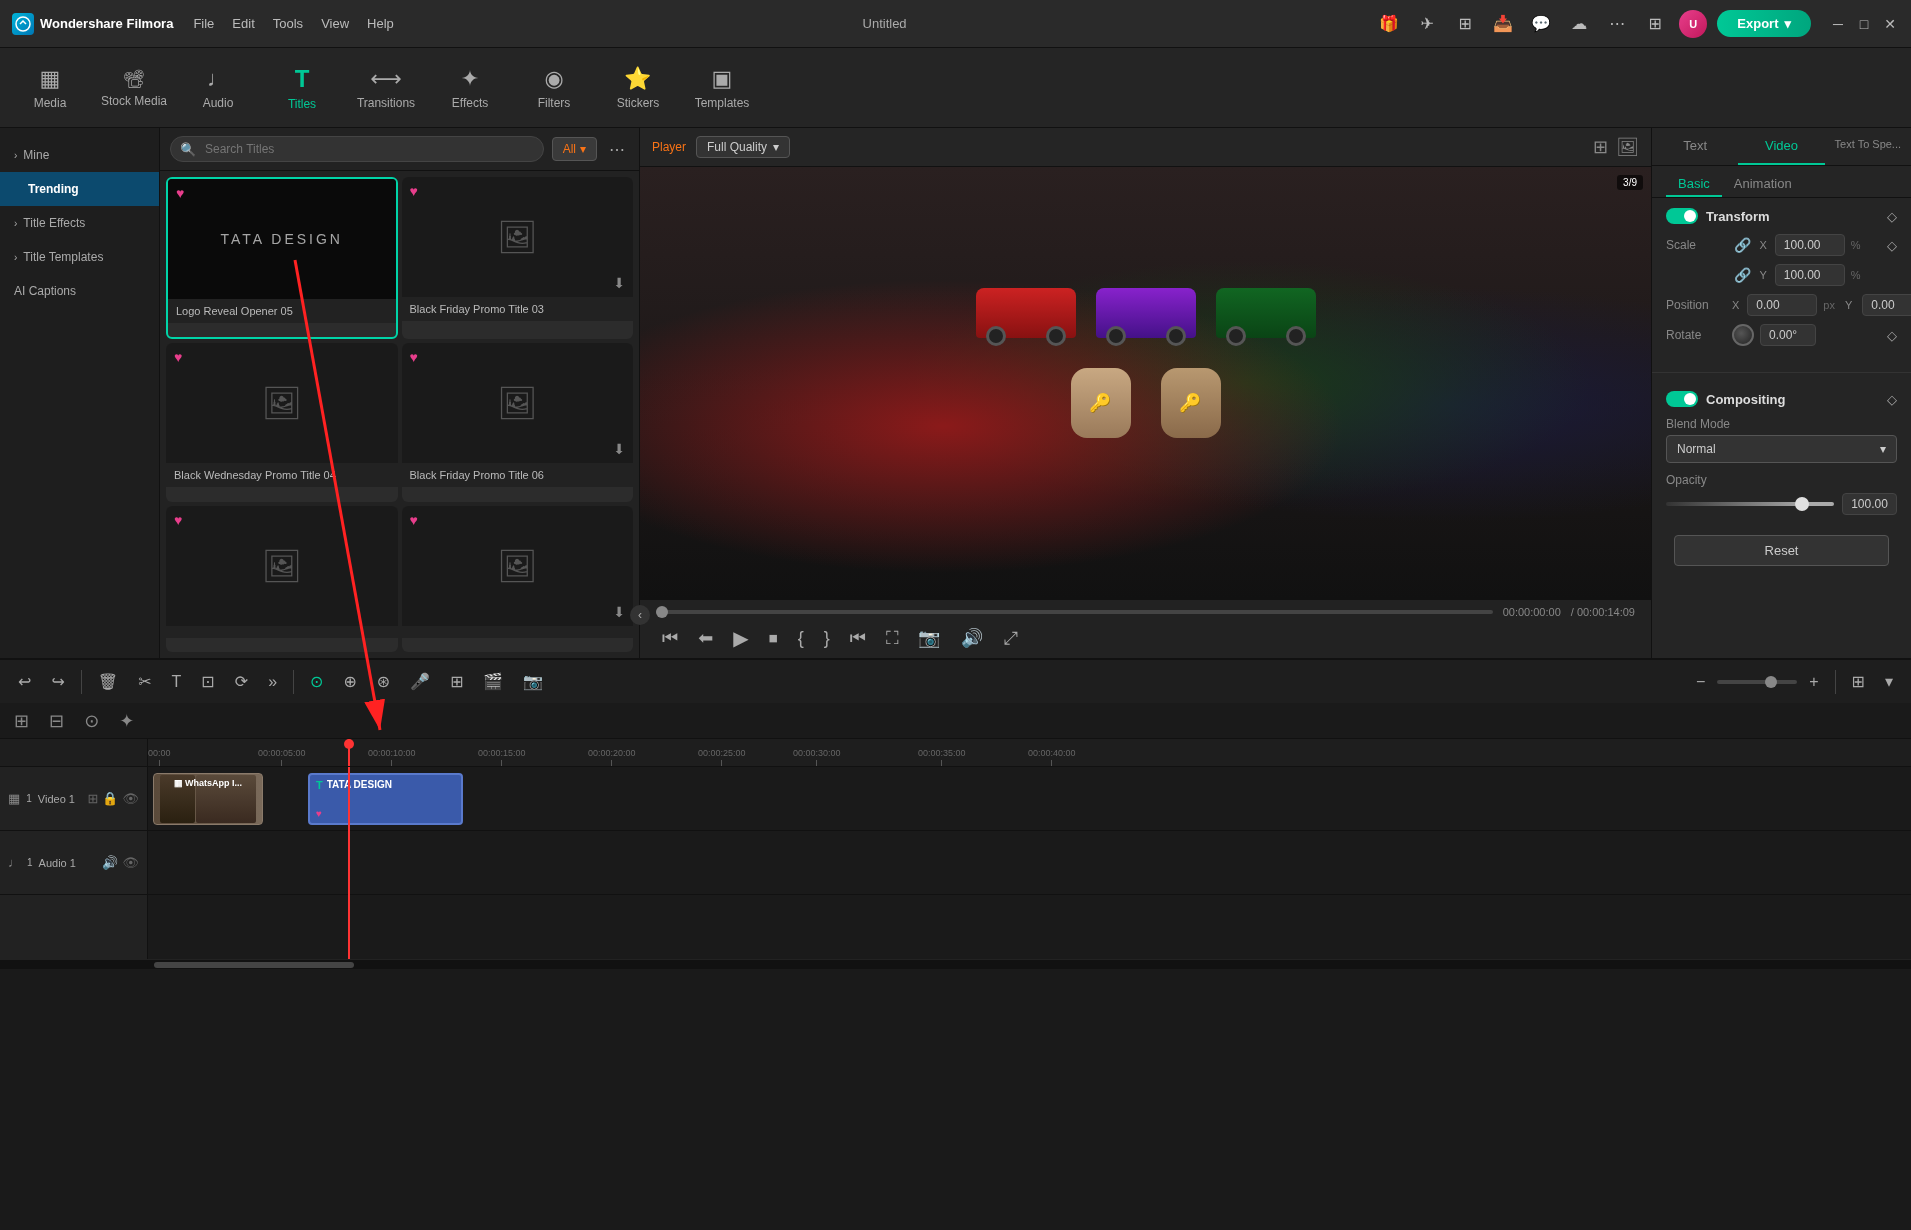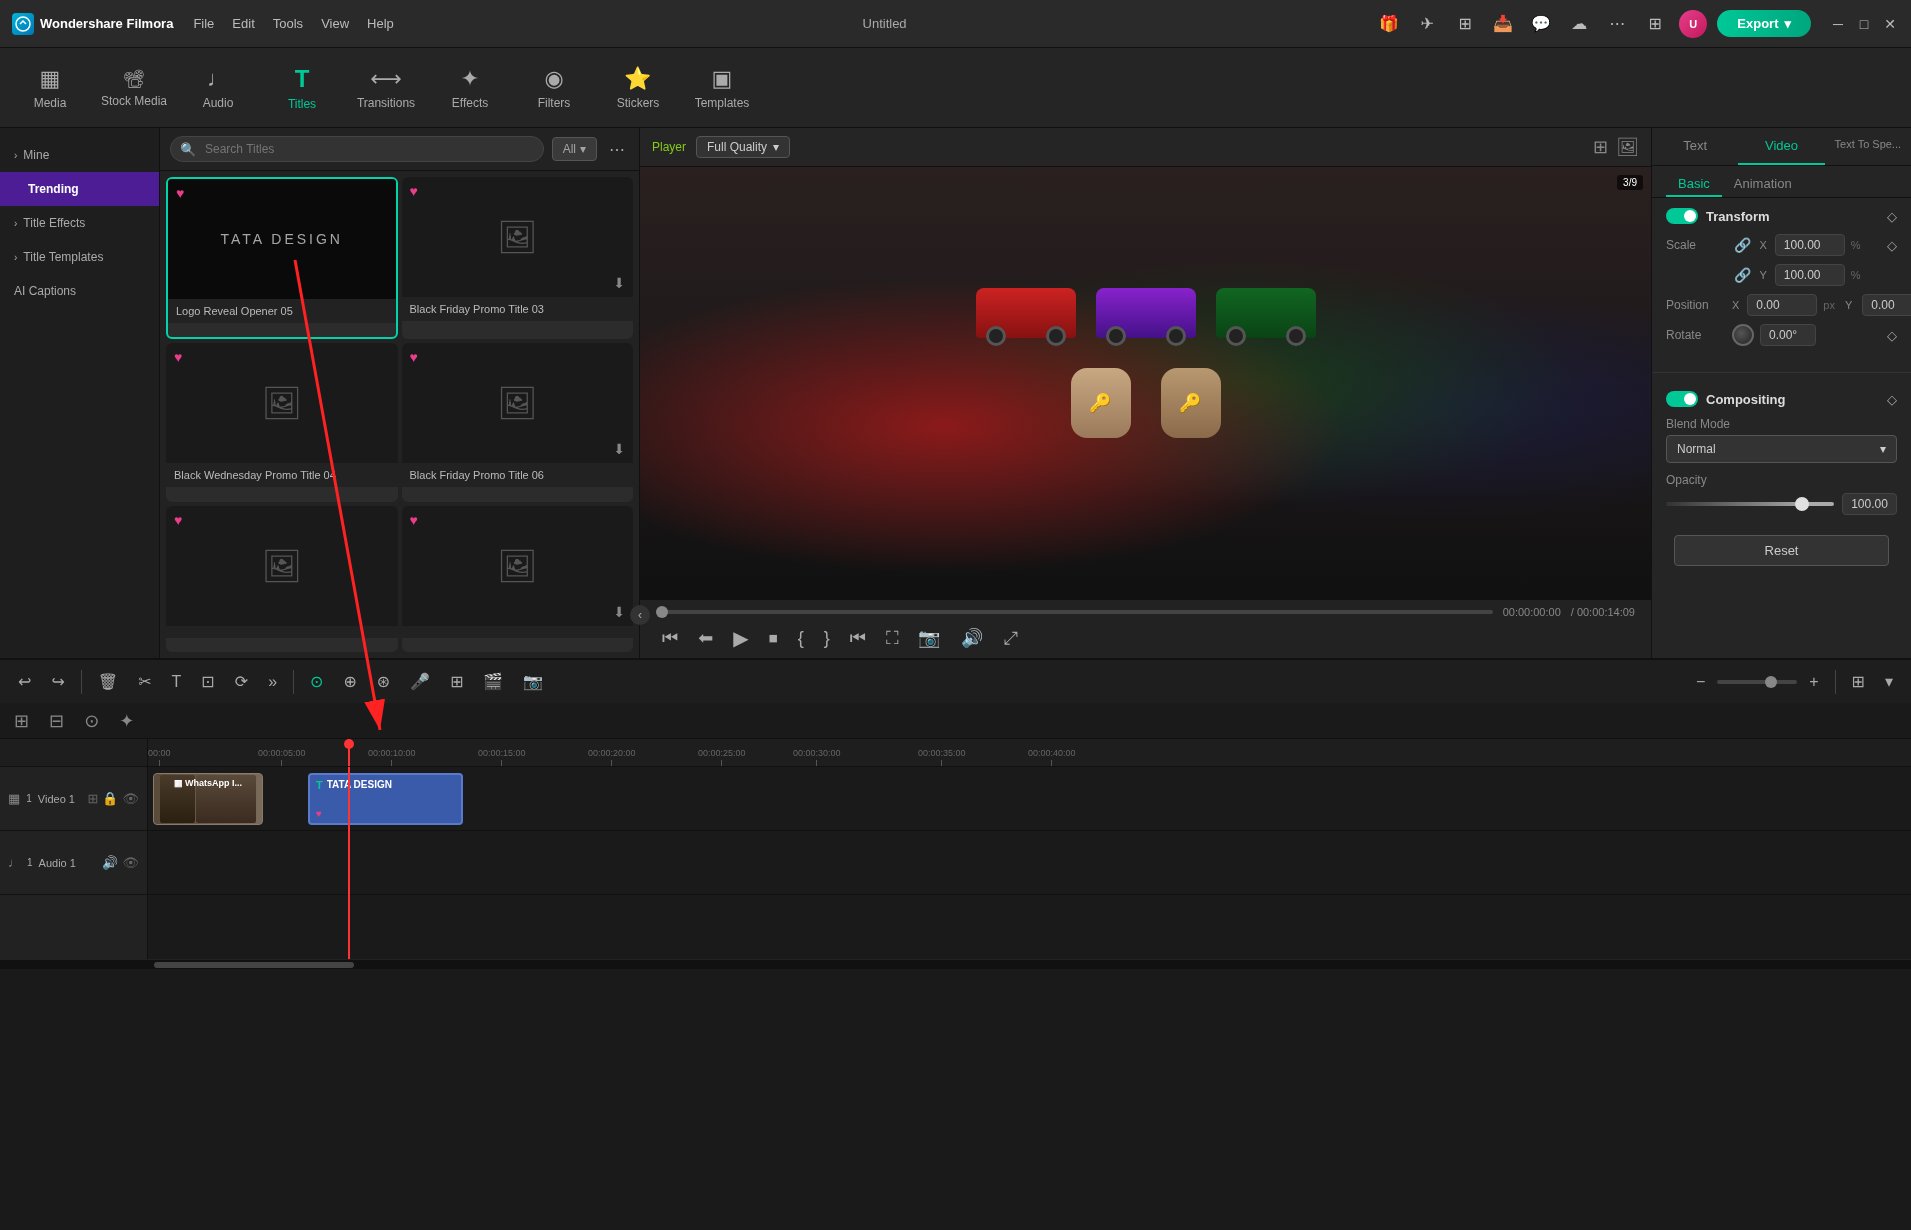--- a/index.html
+++ b/index.html
@@ -176,21 +176,21 @@
       left: 20px;
       color: #888;
       font-size: 13px;
     }
     .search-wrap { position: relative; flex: 1; display: flex; align-items: center; }
     .all-dropdown {
       background: #3a3a3a;
       border: 1px solid #555;
       border-radius: 4px;
       padding: 4px 10px;
-      color: #a3a3a3;
+      color: #f97316;
       font-size: 12px;
       cursor: pointer;
       display: flex; align-items: center; gap: 4px;
     }
     .more-btn {
       color: #aaa; font-size: 16px; cursor: pointer; padding: 2px 4px;
     }
 
     
     .titles-grid {
@@ -256,21 +256,21 @@
       flex-direction: column;
     }
     .player-header {
       display: flex;
       align-items: center;
       padding: 8px 12px;
       background: #252525;
       border-bottom: 1px solid #111;
       gap: 10px;
     }
-    .player-label { color: #84cc16; font-size: 12px; }
+    .player-label { color: #f97316; font-size: 12px; }
     .quality-dropdown {
       background: #333;
       border: 1px solid #555;
       border-radius: 4px;
       padding: 3px 10px;
       color: #ccc;
       font-size: 12px;
       cursor: pointer;
       display: flex; align-items: center; gap: 6px;
     }
@@ -805,21 +805,21 @@
 <div style="display: flex; height: 530px;">
 
   <div class="left-panel">
     <div class="left-content" style="flex-direction: row;">
 
       <div class="left-panel-sidebar">
         <div class="sidebar-item">
           <span class="sidebar-arrow">›</span>
           <span>Mine</span>
         </div>
-        <div class="sidebar-item active" style="background:#4c1d95; color:#fff; font-weight:600; padding: 10px 14px 10px 28px;">
+        <div class="sidebar-item active" style="background:#0c4a6e; color:#fff; font-weight:600; padding: 10px 14px 10px 28px;">
           <span>Trending</span>
         </div>
         <div class="sidebar-item">
           <span class="sidebar-arrow">›</span>
           <span>Title Effects</span>
         </div>
         <div class="sidebar-item">
           <span class="sidebar-arrow">›</span>
           <span>Title Templates</span>
         </div>

